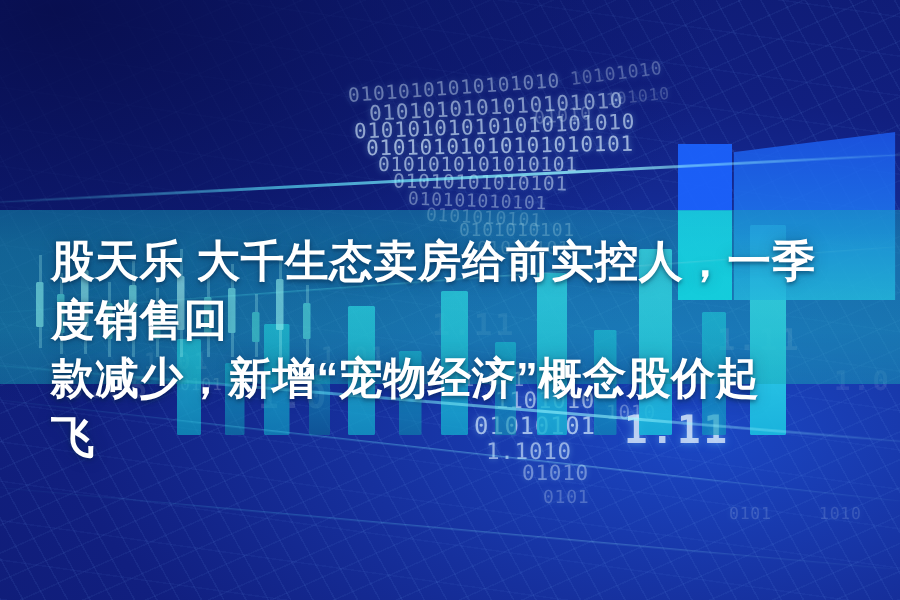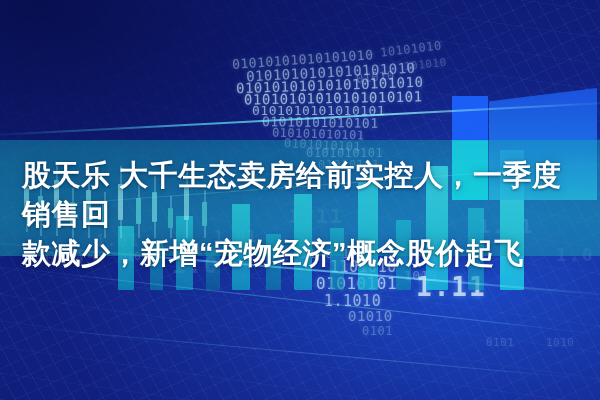--- a/index.html
+++ b/index.html
@@ -97,21 +97,21 @@
     left: 0; right: 0;
     top: 140px; height: 116px;
     background: linear-gradient(180deg, rgba(6,92,118,.30), rgba(8,108,124,.34));
   }
 
   
   .headline {
     position: absolute;
     left: 0; right: 0;
     top: 156px;
-    padding: 0 22px;
+    padding: 0 34px;
     box-sizing: border-box;
     color: #ffffff;
     font-weight: 700;
     font-size: 29px;
     line-height: 39px;
     letter-spacing: .5px;
     text-shadow: 0 1px 3px rgba(0,30,60,.55), 0 0 10px rgba(0,40,80,.35);
   }
   .headline .l2 { display: block; padding-right: 34px; }
   .headline .l1 { display: block; }

